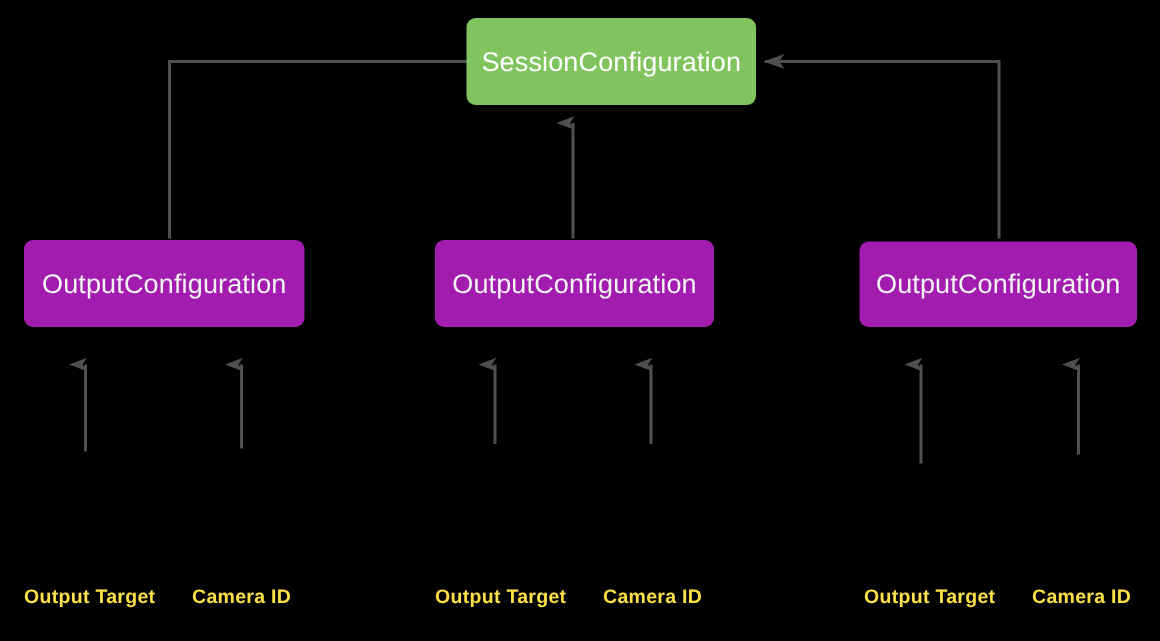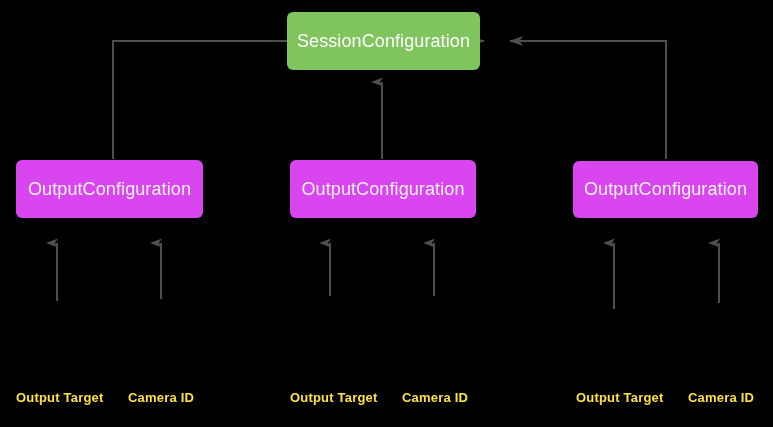--- a/index.html
+++ b/index.html
@@ -31,23 +31,24 @@
     justify-content: center;
     border-radius: 6px;
     font-size: 18px;
     letter-spacing: 0.1px;
     color: #ffffff;
     white-space: nowrap;
   }
   .node.session {
     background: #80c45d;
     color: #ffffff;
+    margin-left: 24px;
   }
   .node.output {
-    background: #d946ef;
+    background: #a21caf;
     color: #f2f2f2;
   }
   .leaf-label {
     position: absolute;
     font-size: 13px;
     font-weight: bold;
     color: #fde047;
     white-space: nowrap;
     letter-spacing: 0.2px;
   }

